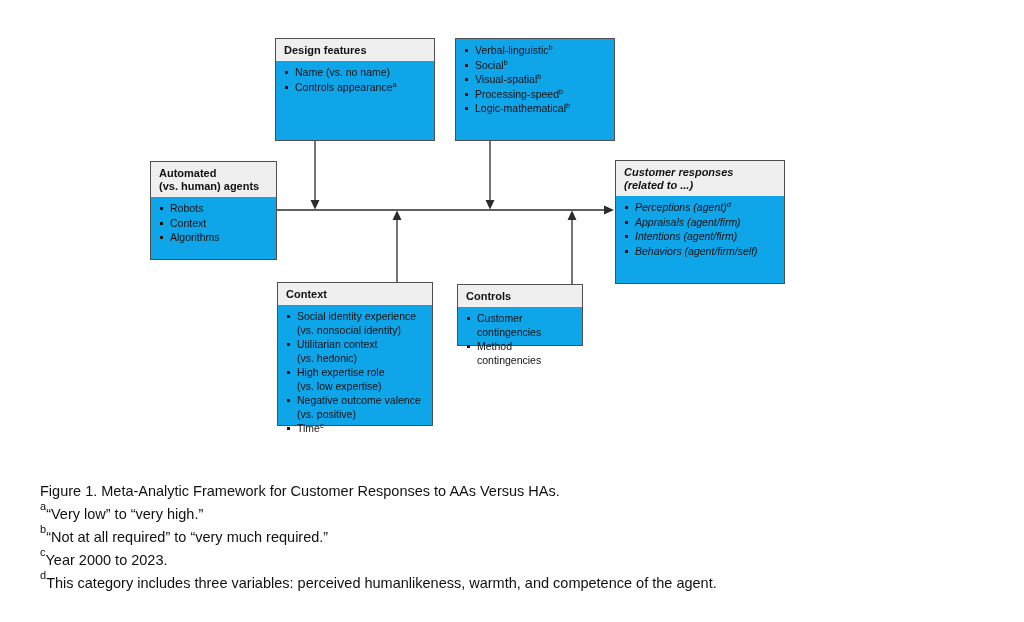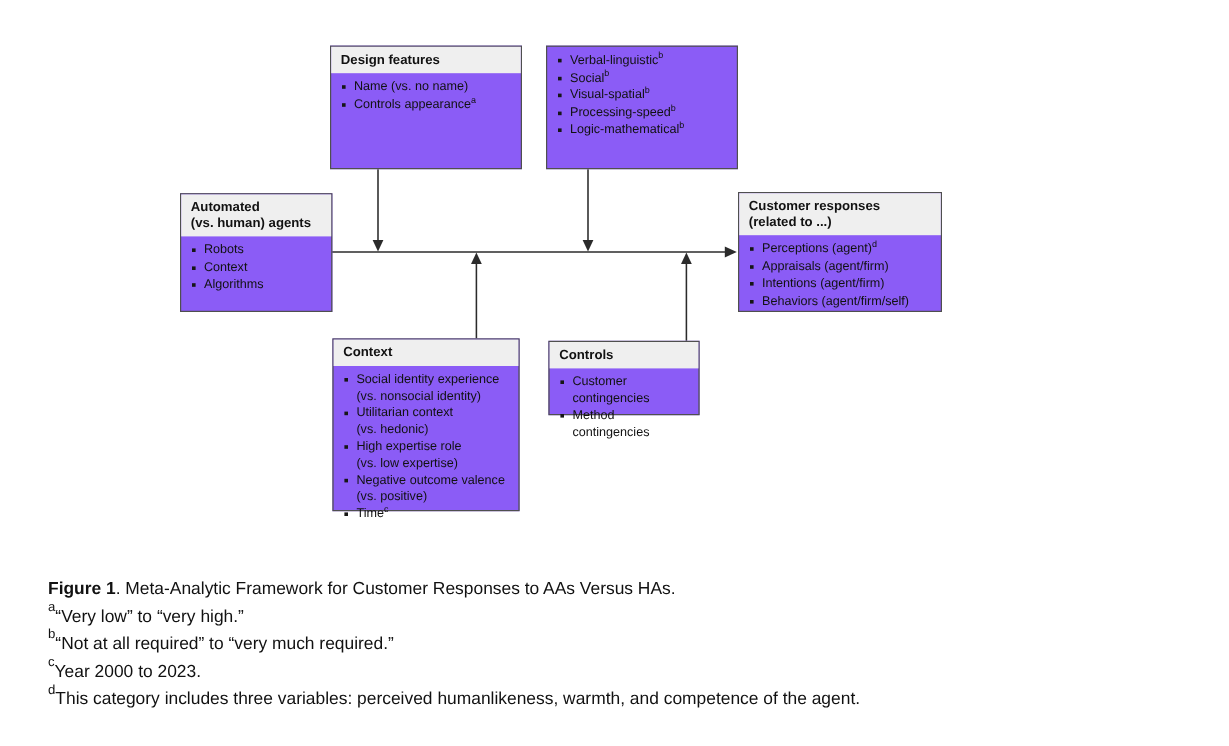--- a/index.html
+++ b/index.html
@@ -10,40 +10,40 @@
   }
   html,body{margin:0;padding:0;background:#ffffff;}
   .stage{
     position:relative;width:1024px;height:622px;background:#ffffff;overflow:hidden;
     font-family:"Liberation Sans","DejaVu Sans",sans-serif;color:var(--text-color);
   }
   .arrows{position:absolute;left:0;top:0;width:1024px;height:622px;pointer-events:none;}
   .arrows line{stroke:var(--line-color);stroke-width:1.3;}
   .arrows polygon{fill:var(--line-color);}
   .box{
-    position:absolute;background:#8b5cf6;border:1px solid var(--box-border);
+    position:absolute;background:#0ea5e9;border:1px solid var(--box-border);
     box-sizing:border-box;
   }
   .box-header{
     background:var(--header-bg);font-weight:bold;font-size:11px;line-height:13px;
     padding:5px 8px 4px 8px;white-space:pre-line;
   }
   .box-items{list-style:none;margin:0;padding:5px 8px 6px 8px;}
   .box-items li{
     position:relative;padding-left:11px;font-size:10.5px;line-height:13.5px;
     margin:0 0 1px 0;white-space:pre-line;
   }
   .box-items li::before{
     content:"";position:absolute;left:1px;top:5px;width:3px;height:3px;background:#161616;
   }
   .box-items sup{font-size:7.5px;line-height:0;}
   .caption-area{position:absolute;left:40px;top:480px;width:950px;}
   .caption-area p{margin:0;font-size:14.5px;line-height:23px;}
   .caption-area sup{font-size:11px;line-height:0;position:relative;top:-3px;}
-  .fig-label{font-weight:bold;}
+  .fig-label{font-weight:normal;}
 </style>
 </head>
 <body>
 
 <div class="stage">
 
   <svg class="arrows" viewBox="0 0 1024 622" xmlns="http://www.w3.org/2000/svg">
     <g>
       <line x1="273" y1="210" x2="605" y2="210"></line>
       <polygon points="614,210 604,205.5 604,214.5"></polygon>
@@ -97,21 +97,21 @@
     <ul class="box-items">
 
         <li><span>Robots</span><sup></sup></li>
 
         <li><span>Context</span><sup></sup></li>
 
         <li><span>Algorithms</span><sup></sup></li>
       </ul>
   </div>
 
-  <div class="box" style="left:615px;top:160px;width:170px;height:100px;">
+  <div class="box" style="left:615px;top:160px;width:170px;height:124px;font-style:italic;">
     <div class="box-header">Customer responses
 (related to ...)</div>
     <ul class="box-items">
 
         <li><span>Perceptions (agent)</span><sup>d</sup></li>
 
         <li><span>Appraisals (agent/firm)</span><sup></sup></li>
 
         <li><span>Intentions (agent/firm)</span><sup></sup></li>
 

